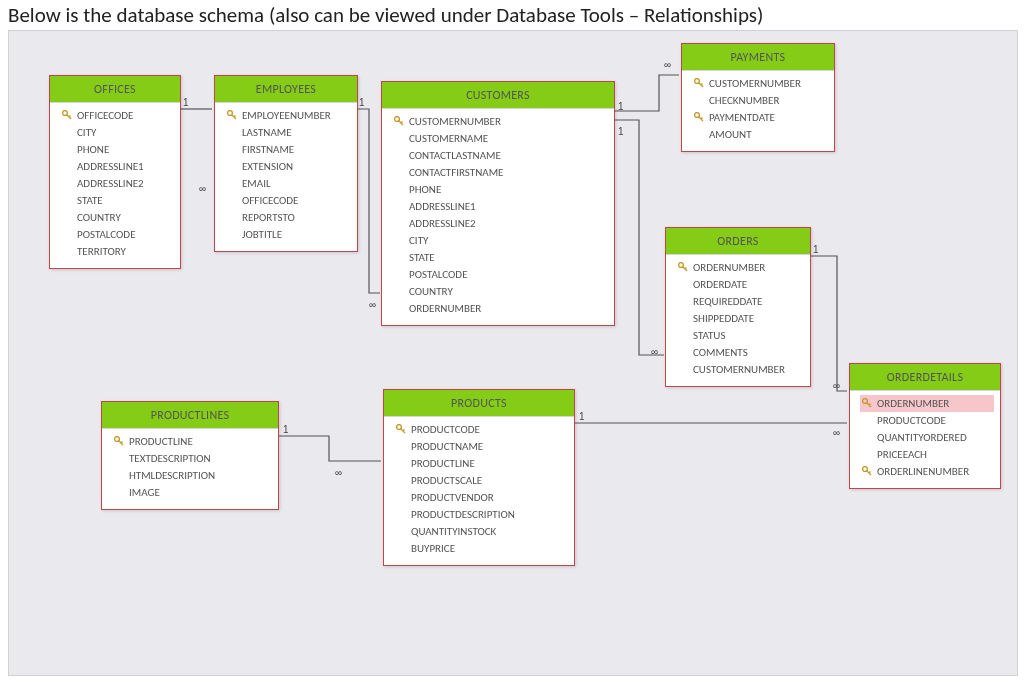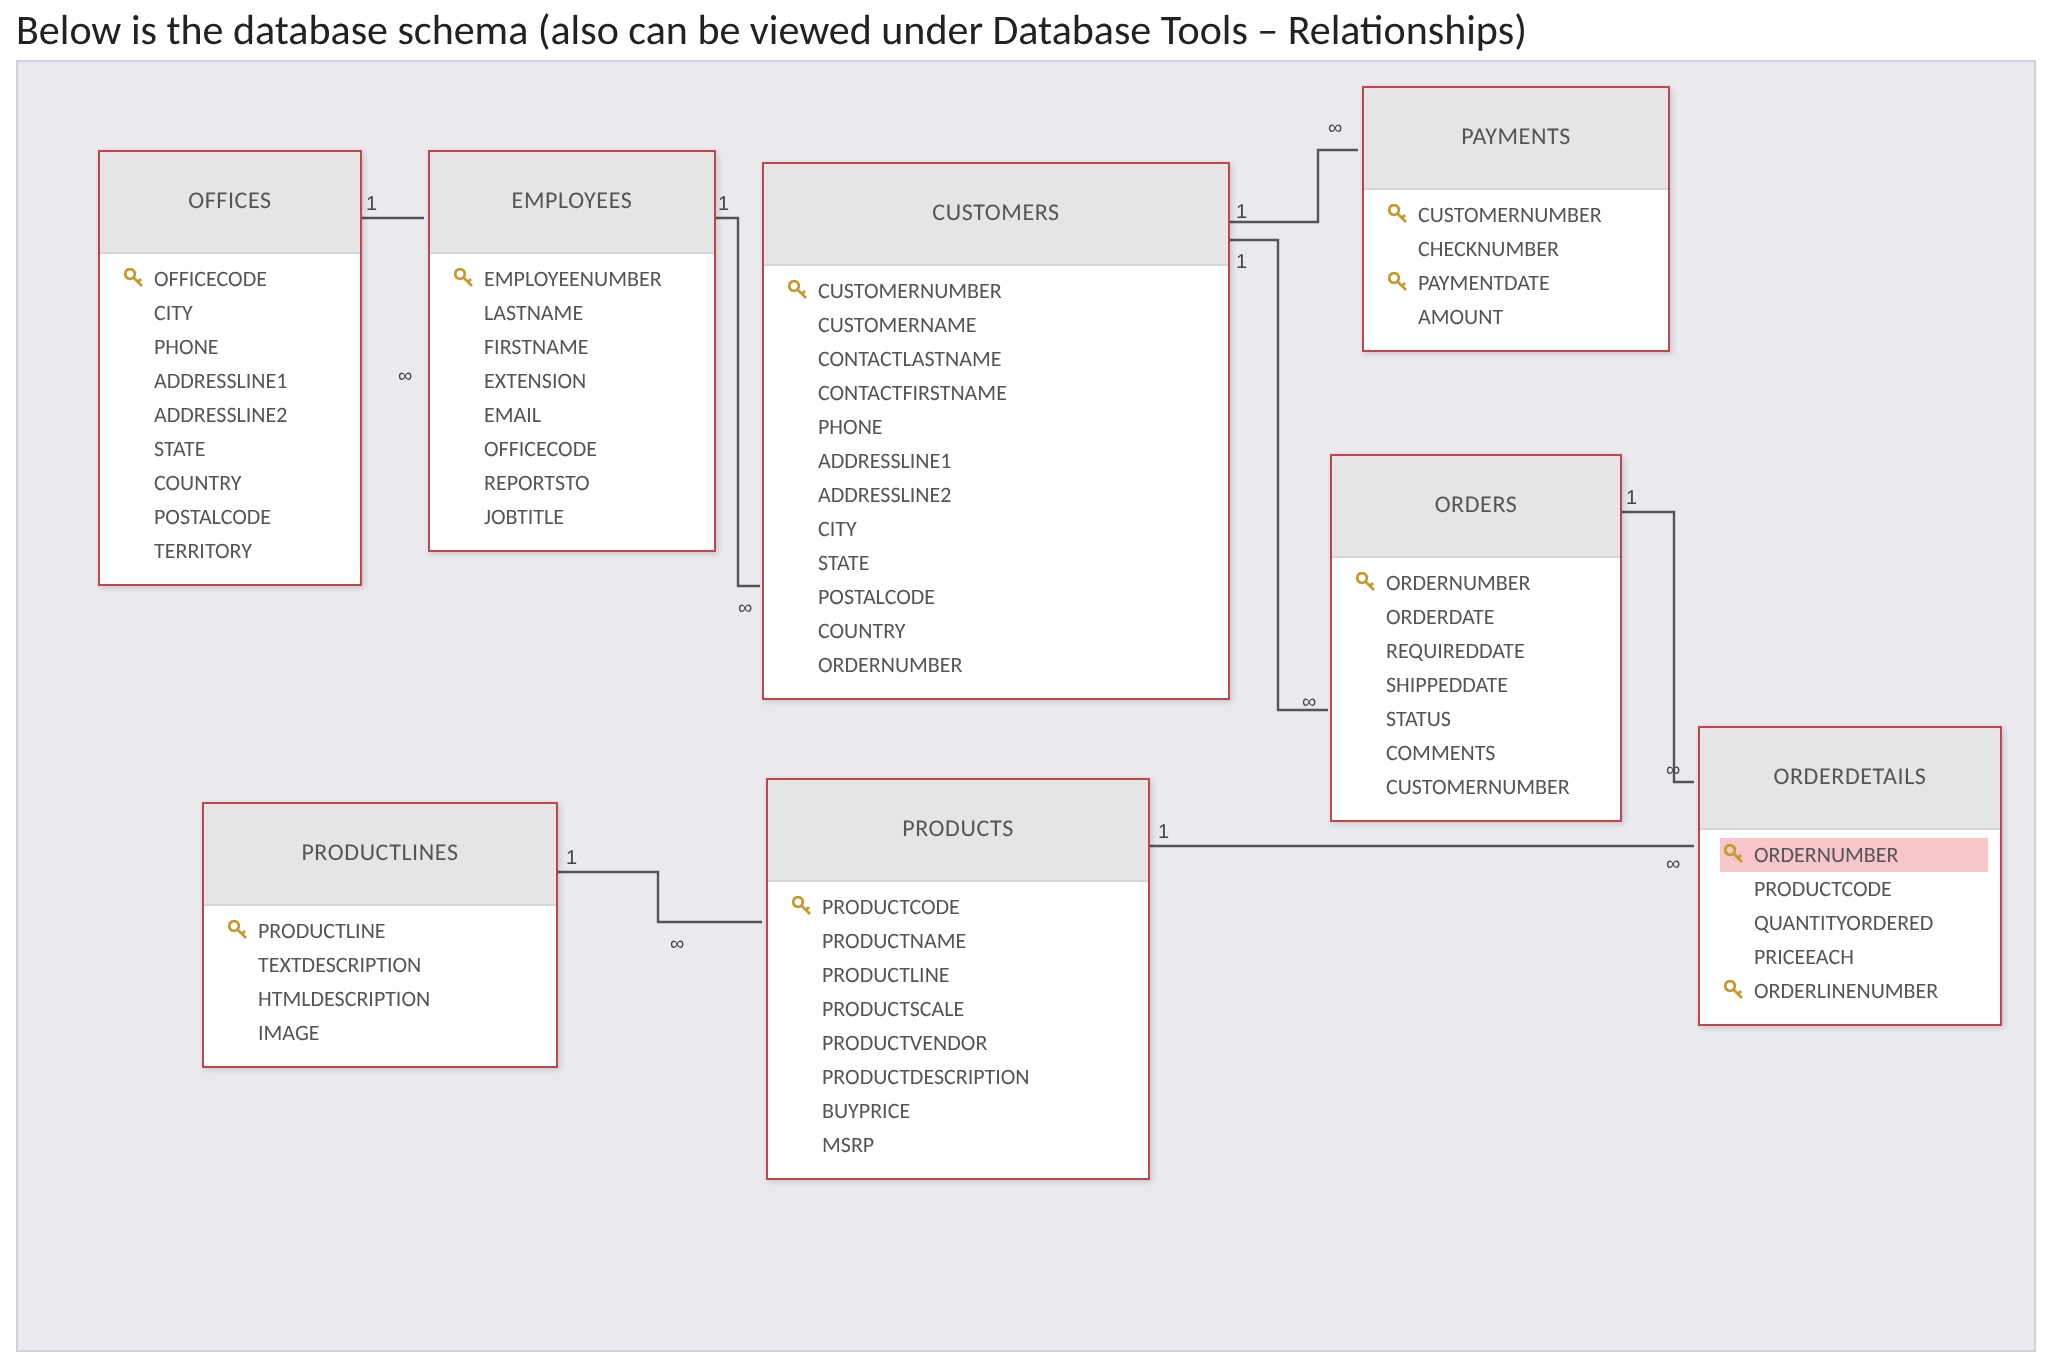--- a/index.html
+++ b/index.html
@@ -1,21 +1,21 @@
 <!DOCTYPE html>
 <html><head>
 <meta charset="utf-8">
 <style>
   html,body{margin:0;padding:0;font-family:Calibri,"Segoe UI",Arial,sans-serif;background:#fff;}
   .page{width:1024px;height:682px;position:relative;}
   .caption{position:absolute;left:8px;top:2px;font-size:21px;color:#222;}
   .canvas{position:absolute;left:8px;top:30px;width:1008px;height:644px;background:#e9e9ee;border:1px solid #d0d0d6;}
   svg.lines{position:absolute;left:0;top:0;width:100%;height:100%;pointer-events:none;}
   .table{position:absolute;background:#fff;border:1px solid #c2454c;box-shadow:1px 1px 3px rgba(0,0,0,.15);}
-  .thead{background:#e5e5e5;border-bottom:1px solid #d4d4da;font-size:12px;text-align:center;color:#555;padding:18px 4px;letter-spacing:.3px;}
+  .thead{background:#84cc16;border-bottom:1px solid #d4d4da;font-size:12px;text-align:center;color:#555;padding:6px 4px;letter-spacing:.3px;}
   .fields{padding:4px 6px 8px 10px;}
   .field{display:flex;align-items:center;gap:5px;font-size:11px;color:#555;padding:2px 2px;}
   .field.selected{background:#f6c6cb;}
   .key{width:10px;height:12px;display:inline-block;}
   .key svg{display:block;}
   .field .spacer{width:10px;display:inline-block;}
   .cardlabel{position:absolute;font-size:10px;color:#444;font-family:Arial, sans-serif;}
 </style>
 </head>
 <body>
@@ -374,23 +374,23 @@
           <div class="field">
             <span class="spacer"></span>
             <span>PRODUCTVENDOR</span>
           </div>
           <div class="field">
             <span class="spacer"></span>
             <span>PRODUCTDESCRIPTION</span>
           </div>
           <div class="field">
             <span class="spacer"></span>
+            <span>QUANTITYINSTOCK</span>
+          </div>
+          <div class="field">
+            <span class="spacer"></span>
             <span>BUYPRICE</span>
-          </div>
-          <div class="field">
-            <span class="spacer"></span>
-            <span>MSRP</span>
           </div>
         </div>
     </div>
 
   </div>
 </div>
 
 </body></html>

